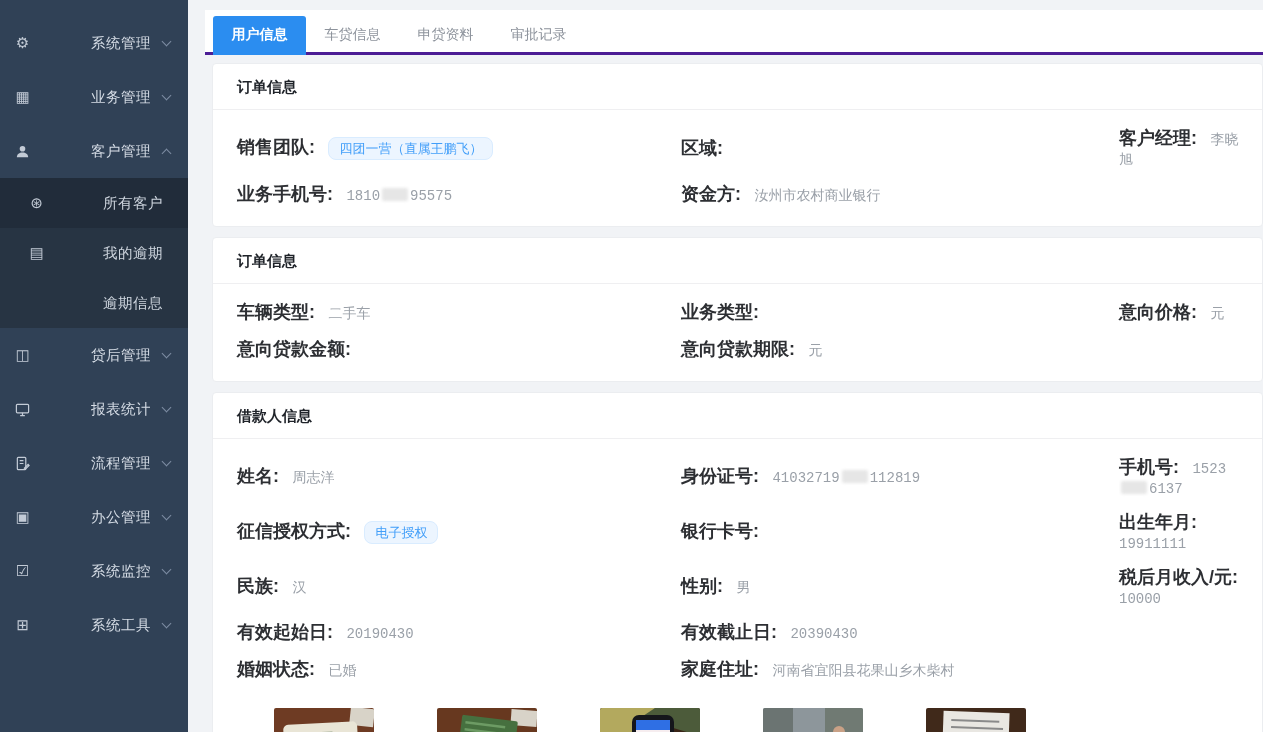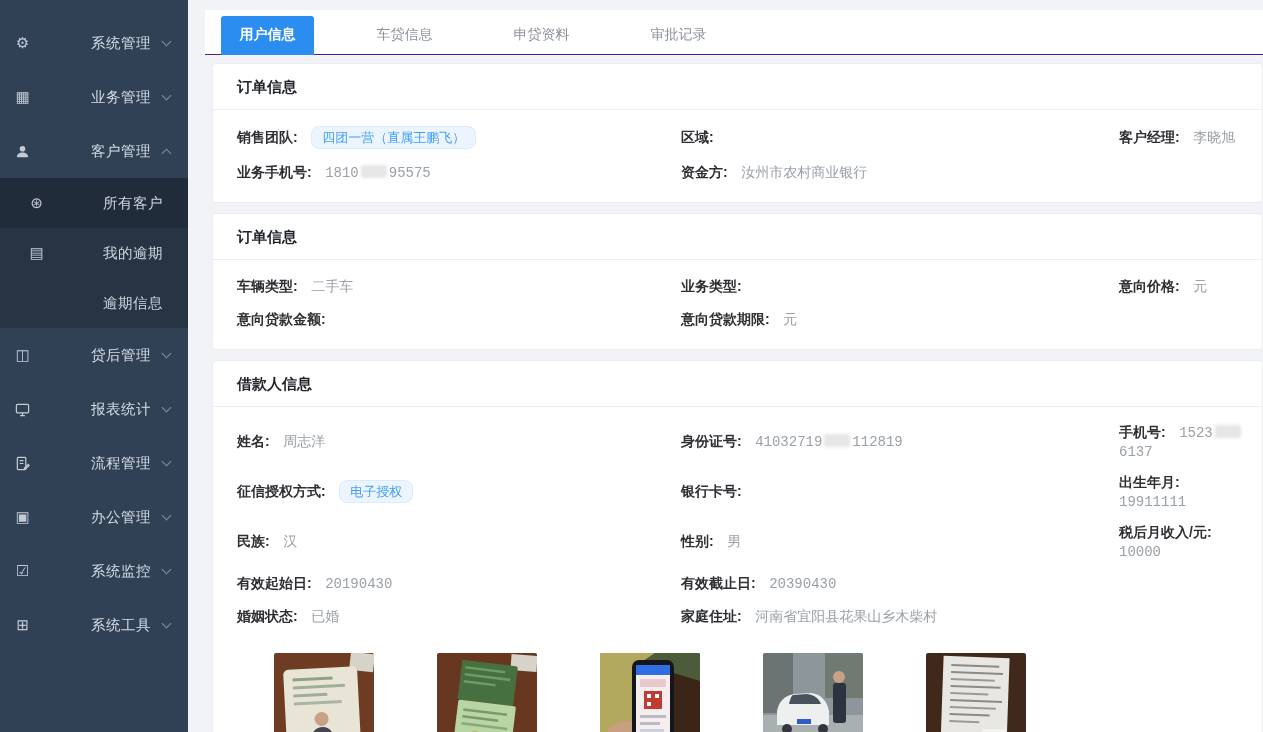--- a/index.html
+++ b/index.html
@@ -20,30 +20,30 @@
   .mi .lb { flex:1; letter-spacing:.5px;margin-left:48px; }
   .chev { width:7px; height:7px; border-right:1.6px solid #7d8da3; border-bottom:1.6px solid #7d8da3; transform:rotate(45deg); margin-top:-3px; }
   .chev.up { transform:rotate(-135deg); margin-top:4px; }
   .submenu { background:#273443; }
   .submenu .mi { height:50px; padding-left:28px; color:#cfd6df; }
   .submenu .mi.first { background:#212c3a; }
   .submenu .mi .ic { margin-right:10px; }
   .submenu .mi.noicon { padding-left:55px; }
   
   .main { flex:1; padding:10px 0 0 17px; min-width:0; }
-  .tabbar { background:#ffffff; border-bottom:1px solid #4c1d95; display:flex; padding:6px 0 0 16px; height:45px;gap:44px; }
+  .tabbar { background:#ffffff; border-bottom:3px solid #4c1d95; display:flex; padding:6px 0 0 8px; height:45px; }
   .tab { width:93px; text-align:center; line-height:37px; height:39px; font-size:14px; color:#8d939c; cursor:pointer; }
   .tab.active { background:#2b8df0; color:#fff; border-radius:3px 3px 0 0; font-weight:bold; }
   .card { background:#fff; border:1px solid #ebedf0; border-radius:4px; margin:8px 0 0 7px; }
   .card + .card { margin-top:10px; }
   .card-title { padding:14px 24px 12px; font-size:15px; font-weight:bold; color:#1f2329; border-bottom:1px solid #efeff1; }
   .card-body { padding:16px 10px 18px 24px; }
   .frow { display:grid; grid-template-columns:444px 438px 1fr; align-items:center; min-height:20px; margin-bottom:13px; }
   .frow:last-child { margin-bottom:2px; }
-  .lbl { font-weight:bold; color:#2d2f33; font-size:14px; margin-right:9px; }
+  .lbl { font-weight:bold; color:#2d2f33; font-size:18px; margin-right:9px; }
   .val { color:#9aa0a8; font-size:14px;font-family:Liberation Mono, monospace; }
   .tag {
     display:inline-block; background:#ecf5ff; border:1px solid #d9ecff; color:#419ef9;
     border-radius:8px; padding:3px 10px; font-size:13px; line-height:15px; cursor:pointer;
   }
   .blurbox { display:inline-block; width:26px; height:13px; background:#e6e6e6; border-radius:2px; filter:blur(1.6px); vertical-align:-1px; margin:0 2px; }
   
   .photo-row { display:flex; gap:63px; padding:14px 0 0 37px; }
   .photo { width:100px; cursor:pointer; }
   .photo svg { display:block; width:100px; height:103px; border-radius:2px; }

